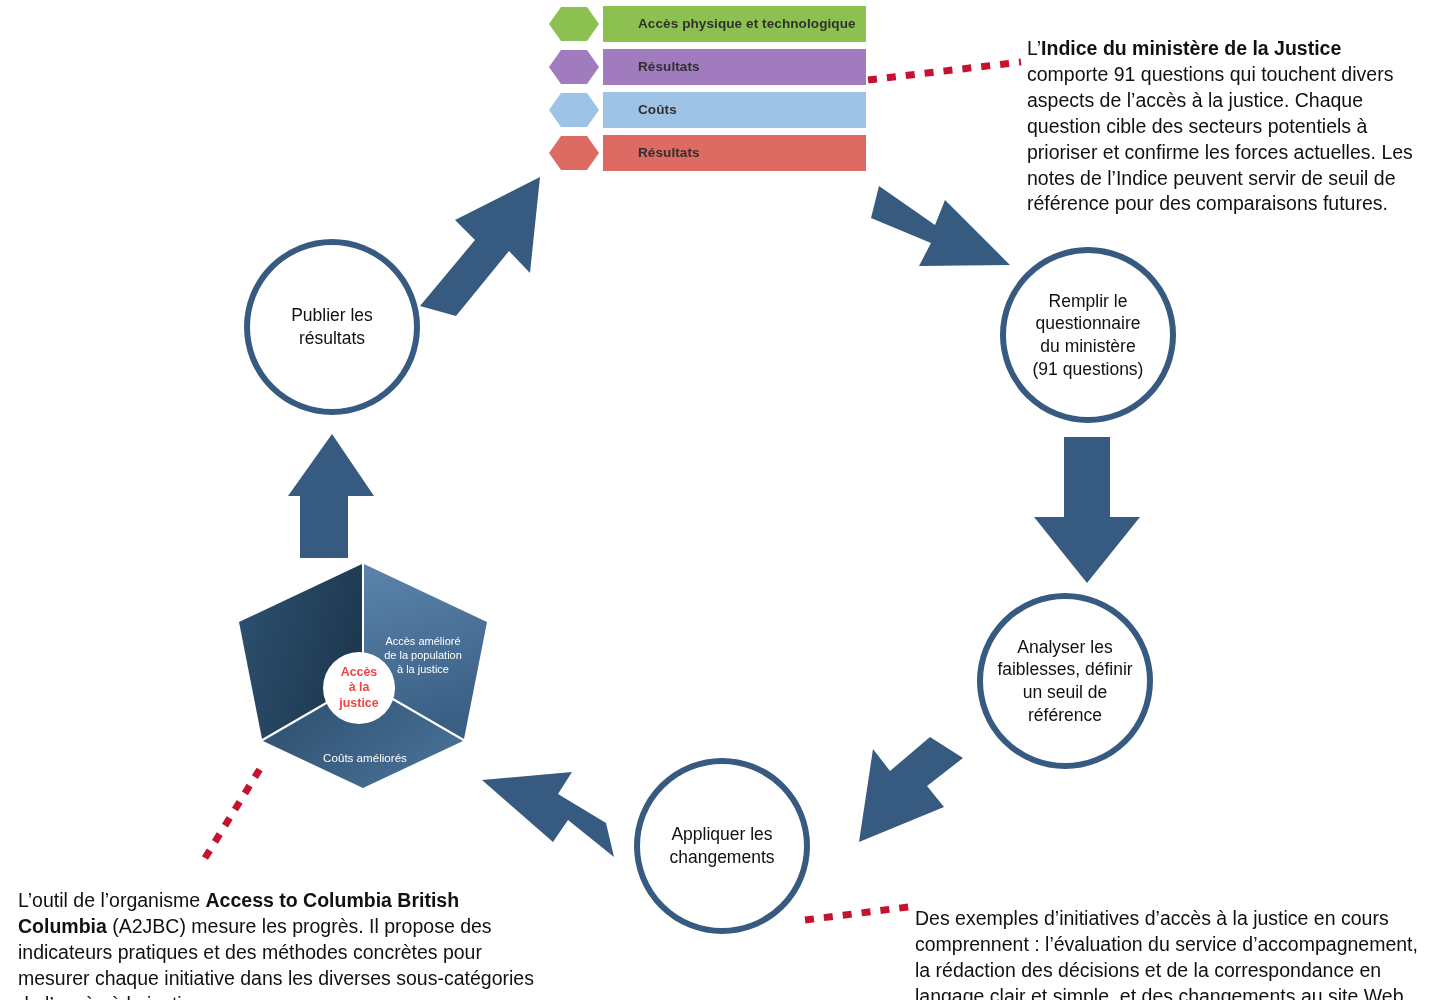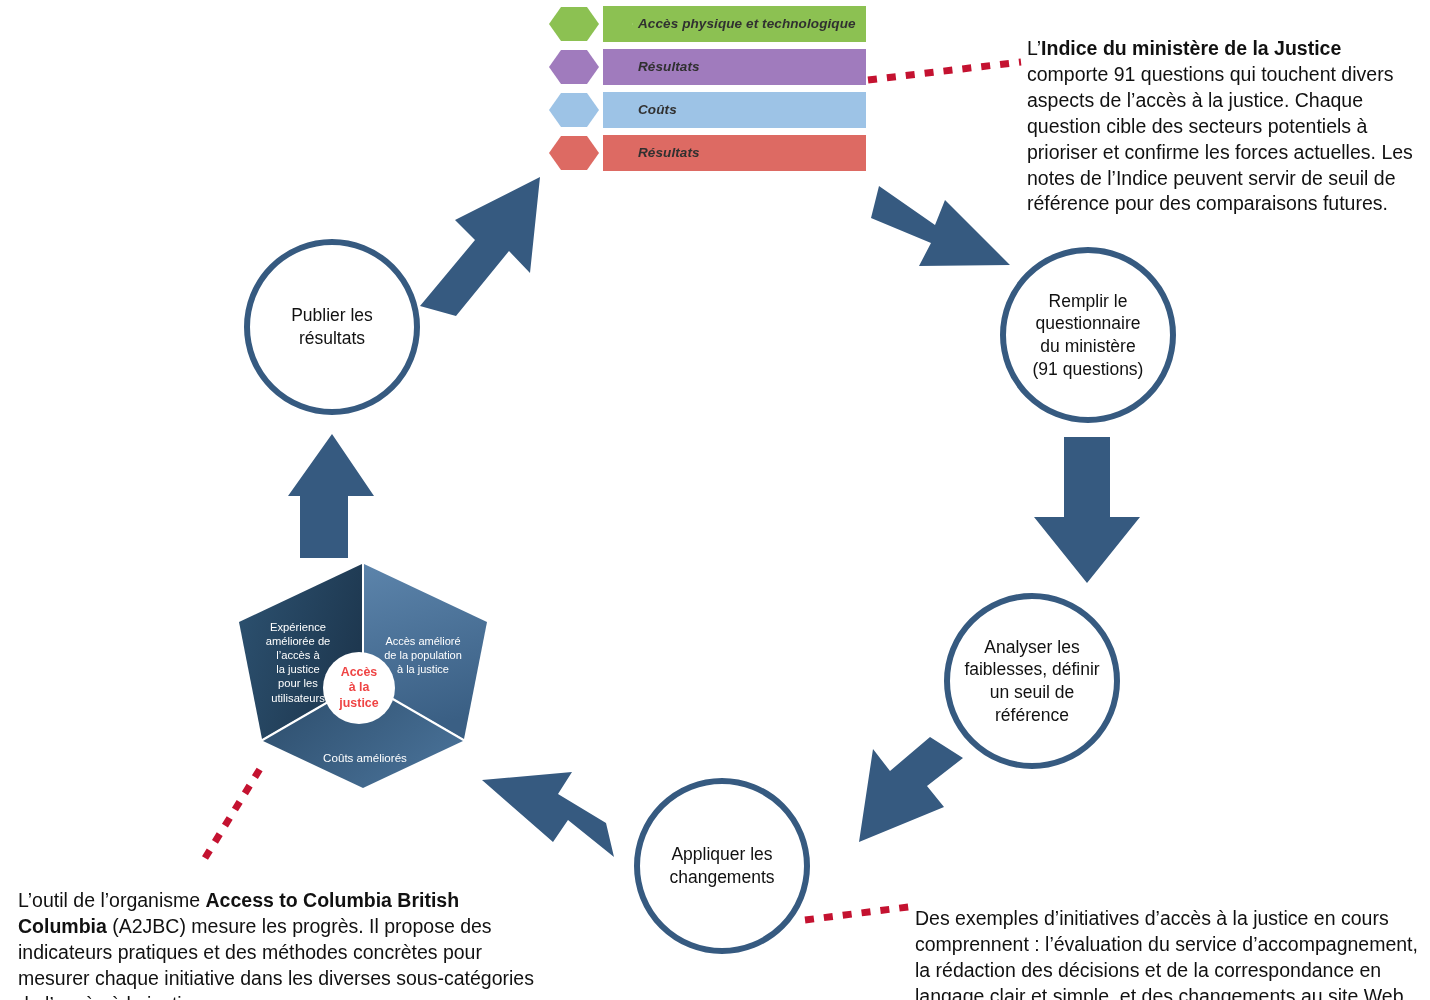--- a/index.html
+++ b/index.html
@@ -19,21 +19,21 @@
   #svg-layer{
     position:absolute;
     left:0; top:0;
     width:1430px;
     height:1000px;
     pointer-events:none;
   }
 
   
   .banner-group{ position:absolute; left:548px; top:6px; width:318px; height:180px; }
-  .banner-row{ position:relative; height:36px; margin-bottom:7px;font-style:italic; }
+  .banner-row{ position:relative; height:36px; margin-bottom:7px; }
   .banner-hex{
     position:absolute; left:0; top:0;
     width:52px; height:36px;
   }
   .banner-arrow{
     position:absolute; left:55px; top:0;
     width:263px; height:36px;
   }
   .banner-label{
     position:absolute;
@@ -62,22 +62,22 @@
   .circle span{
     display:block;
     font-size:17.5px;
     line-height:1.29;
     color:#111;
     padding:0 14px;
     white-space:pre-line;
   }
   #circle-publier{ left:244px; top:239px; width:176px; height:176px; }
   #circle-remplir{ left:1000px; top:247px; width:176px; height:176px; }
-  #circle-analyser{ left:944px; top:593px; width:176px; height:176px;align-items:center; }
-  #circle-appliquer{ left:634px; top:778px; width:176px; height:176px; }
+  #circle-analyser{ left:977px; top:593px; width:176px; height:176px;align-items:center; }
+  #circle-appliquer{ left:634px; top:758px; width:176px; height:176px; }
 
   
   #hexblock{ position:absolute; left:238px; top:562px; width:250px; height:228px; }
   #hexblock .hexsvg{ position:absolute; left:0; top:0; }
   .hex-txt{
     position:absolute;
     color:#ffffff;
     text-align:center;
     line-height:1.26;
     white-space:pre-line;
@@ -256,26 +256,20 @@
 
       <polygon fill="url(#gRight)" points="126,2 249,60 226,177 126,119"></polygon>
 
       <polygon fill="url(#gBottom)" points="125,121 225,179 125,226 25,179"></polygon>
 
       <line x1="125" y1="2" x2="125" y2="119" stroke="#ffffff" stroke-width="1.3" opacity=".85"></line>
       <line x1="125" y1="120" x2="24" y2="178" stroke="#ffffff" stroke-width="1.3" opacity=".85"></line>
       <line x1="125" y1="120" x2="226" y2="178" stroke="#ffffff" stroke-width="1.3" opacity=".85"></line>
     </svg>
 
-    <div class="hex-txt" id="hex-txt-left">Expérience
-améliorée de
-l’accès à
-la justice
-pour les
-utilisateurs</div>
     <div class="hex-txt" id="hex-txt-right">Accès amélioré
 de la population
 à la justice</div>
     <div class="hex-txt" id="hex-txt-bottom">Coûts améliorés</div>
 
     <div id="hex-core">
       <span>Accès
 à la
 justice</span>
     </div>

